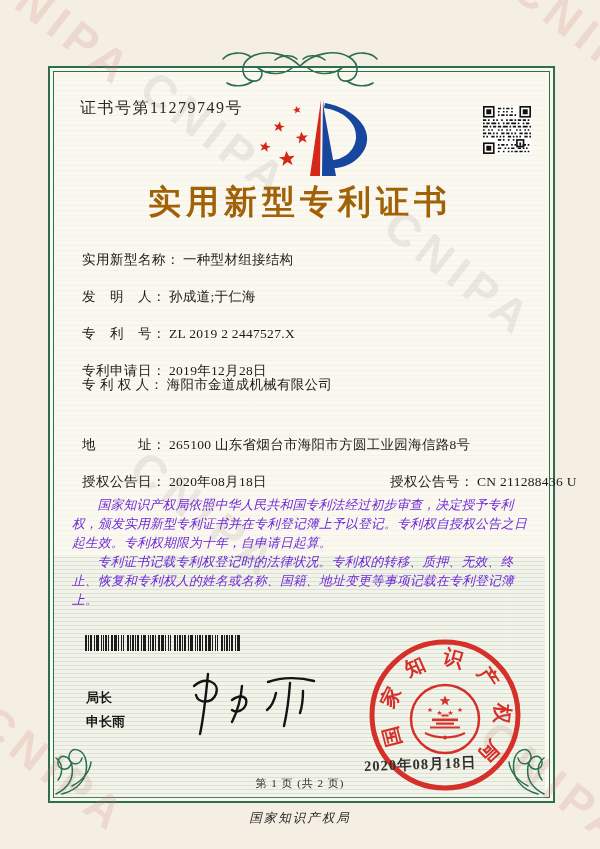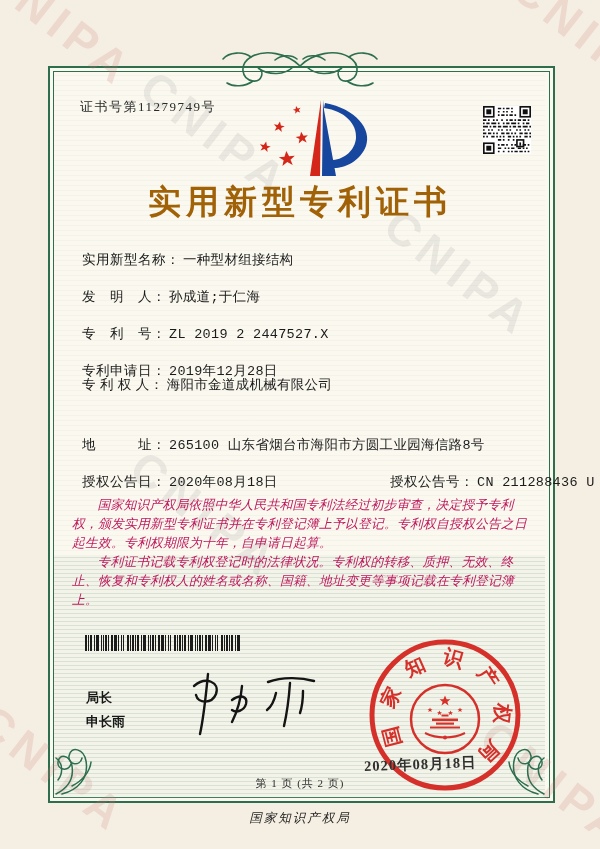--- a/index.html
+++ b/index.html
@@ -39,35 +39,35 @@
       repeating-linear-gradient(0deg, rgba(105,160,128,.20) 0 1px, rgba(0,0,0,0) 1px 4px),
       rgba(175,205,185,.10);
   }
   .guilloche-faint{
     position:absolute;left:54px;top:72px;width:491px;height:484px;z-index:2;
     background:repeating-linear-gradient(0deg, rgba(120,165,135,.06) 0 1px, rgba(0,0,0,0) 1px 5px);
   }
   .orn{position:absolute;z-index:3;}
   .green-stroke{stroke:var(--green);fill:none;stroke-linecap:round;}
   
-  .cert-no{position:absolute;left:80px;top:98px;z-index:4;font-size:13px;letter-spacing:1.5px;color:#2a2a2a;}
+  .cert-no{position:absolute;left:80px;top:98px;z-index:4;font-size:16px;letter-spacing:1.5px;color:#2a2a2a;}
   .logo{position:absolute;left:252px;top:96px;z-index:4;}
   .qr{position:absolute;left:483px;top:106px;z-index:4;}
   .title{
     position:absolute;left:50%;top:180px;transform:translateX(-50%);z-index:4;
     font-size:33px;font-weight:700;letter-spacing:5px;white-space:nowrap;color:#a16207;
   }
   .fields{position:absolute;left:0;top:0;z-index:4;}
   .frow{position:absolute;left:82px;font-size:13.5px;white-space:nowrap;color:#1b1b1b;}
   .frow .lab{display:inline-block;letter-spacing:.5px;}
-  .frow .val{margin-left:3px;letter-spacing:.3px;font-family:Liberation Mono, monospace;}
+  .frow .val{margin-left:3px;letter-spacing:.3px;}
   .grant2{position:absolute;left:308px;top:0;}
   .body-text{
     position:absolute;left:72px;top:496px;width:462px;z-index:4;
-    font-size:12.8px;line-height:19px;color:#be185d;font-style:italic;
+    font-size:12.8px;line-height:19px;color:#6d28d9;font-style:italic;
   }
   .body-text p{margin:0;text-indent:2em;letter-spacing:.2px;}
   .barcode{position:absolute;left:85px;top:635px;z-index:4;}
   .signer{
     position:absolute;left:86px;top:686px;z-index:4;
     font-family:"Liberation Sans","DejaVu Sans",sans-serif;
     font-weight:700;font-size:13px;color:#161616;line-height:24px;
   }
   .signature{position:absolute;left:172px;top:660px;z-index:4;}
   .seal{position:absolute;left:367px;top:637px;z-index:5;opacity:.94;}

